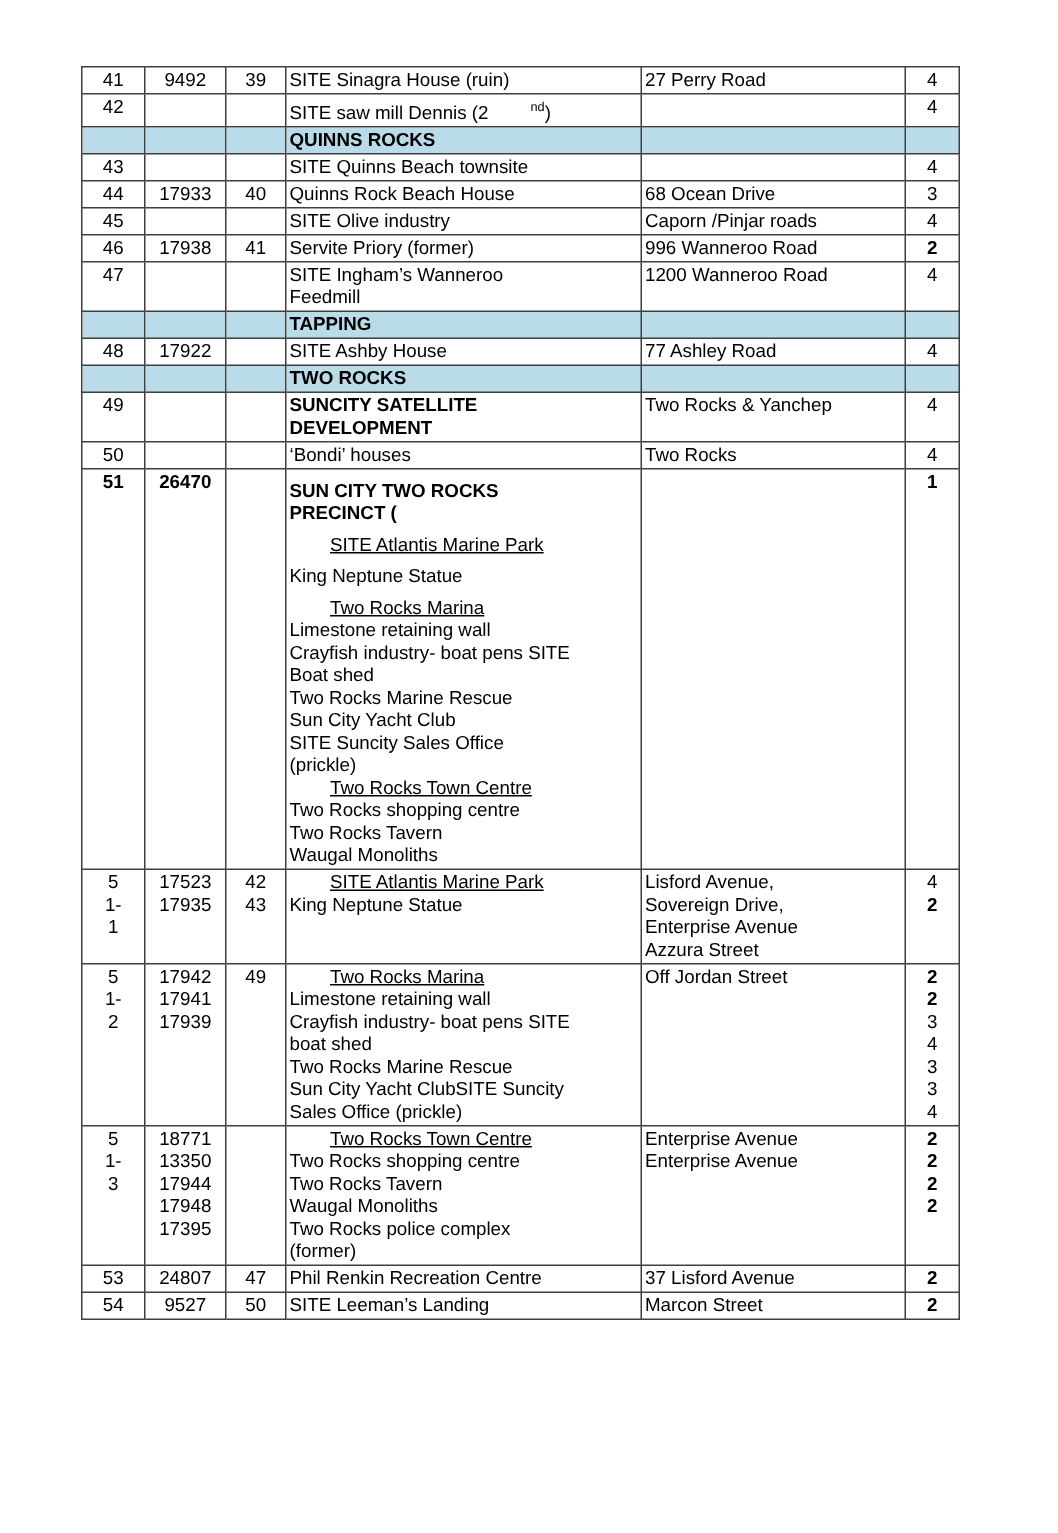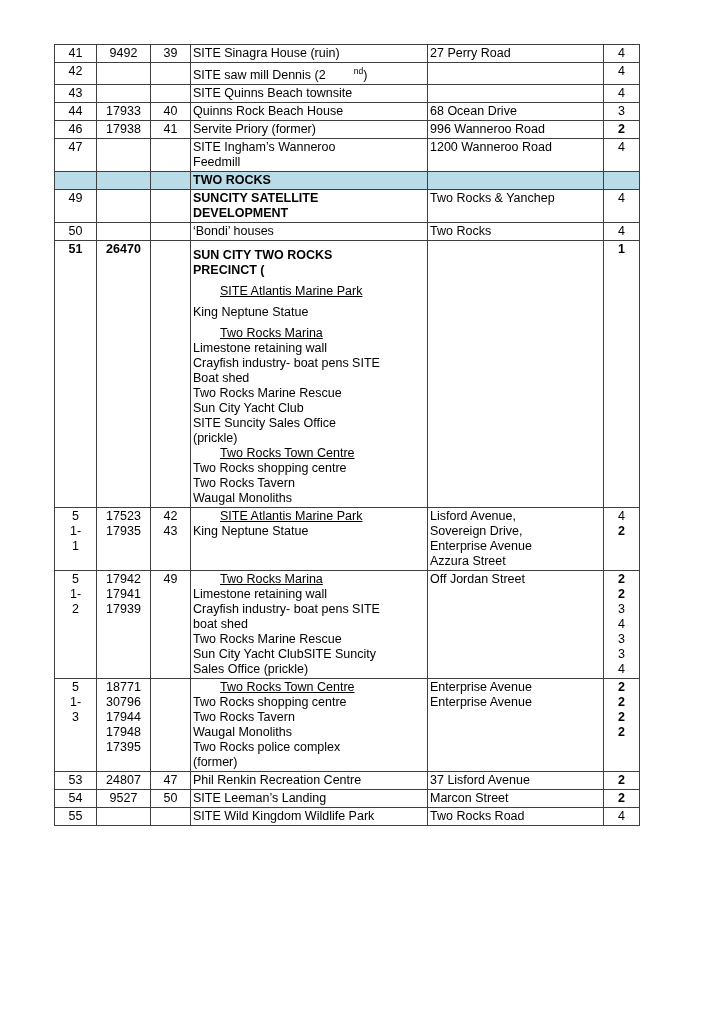--- a/index.html
+++ b/index.html
@@ -80,20 +80,30 @@
           <td class="c"></td>
           <td class="c"></td>
           <td class="desc">
             <div class="para"><span>SITE saw mill Dennis (2</span><span class="sup">nd</span><span>)</span></div>
           </td>
           <td class="addr"></td>
           <td class="c">
             <div class="para"><span>4</span></div>
           </td>
         </tr>
+        <tr class="section">
+          <td class="c"></td>
+          <td class="c"></td>
+          <td class="c"></td>
+          <td class="desc">
+            <div class="para seclabel"><span class="b">QUINNS ROCKS</span></div>
+          </td>
+          <td class="addr"></td>
+          <td class="c"></td>
+        </tr>
         <tr>
           <td class="c">
             <div class="para"><span>43</span></div>
           </td>
           <td class="c"></td>
           <td class="c"></td>
           <td class="desc">
             <div class="para"><span>SITE Quinns Beach townsite</span></div>
           </td>
           <td class="addr"></td>
@@ -112,20 +122,36 @@
             <div class="para"><span>40</span></div>
           </td>
           <td class="desc">
             <div class="para"><span>Quinns Rock Beach House</span></div>
           </td>
           <td class="addr">
             <div class="para"><span>68 Ocean Drive</span></div>
           </td>
           <td class="c">
             <div class="para"><span>3</span></div>
+          </td>
+        </tr>
+        <tr>
+          <td class="c">
+            <div class="para"><span>45</span></div>
+          </td>
+          <td class="c"></td>
+          <td class="c"></td>
+          <td class="desc">
+            <div class="para"><span>SITE Olive industry</span></div>
+          </td>
+          <td class="addr">
+            <div class="para"><span>Caporn /Pinjar roads</span></div>
+          </td>
+          <td class="c">
+            <div class="para"><span>4</span></div>
           </td>
         </tr>
         <tr>
           <td class="c">
             <div class="para"><span>46</span></div>
           </td>
           <td class="c">
             <div class="para"><span>17938</span></div>
           </td>
           <td class="c">
@@ -146,20 +172,48 @@
             <div class="para"><span>47</span></div>
           </td>
           <td class="c"></td>
           <td class="c"></td>
           <td class="desc">
             <div class="para"><span>SITE Ingham’s Wanneroo</span></div>
             <div class="para"><span>Feedmill</span></div>
           </td>
           <td class="addr">
             <div class="para"><span>1200 Wanneroo Road</span></div>
+          </td>
+          <td class="c">
+            <div class="para"><span>4</span></div>
+          </td>
+        </tr>
+        <tr class="section">
+          <td class="c"></td>
+          <td class="c"></td>
+          <td class="c"></td>
+          <td class="desc">
+            <div class="para seclabel"><span class="b">TAPPING</span></div>
+          </td>
+          <td class="addr"></td>
+          <td class="c"></td>
+        </tr>
+        <tr>
+          <td class="c">
+            <div class="para"><span>48</span></div>
+          </td>
+          <td class="c">
+            <div class="para"><span>17922</span></div>
+          </td>
+          <td class="c"></td>
+          <td class="desc">
+            <div class="para"><span>SITE Ashby House</span></div>
+          </td>
+          <td class="addr">
+            <div class="para"><span>77 Ashley Road</span></div>
           </td>
           <td class="c">
             <div class="para"><span>4</span></div>
           </td>
         </tr>
         <tr class="section">
           <td class="c"></td>
           <td class="c"></td>
           <td class="c"></td>
           <td class="desc">
@@ -298,21 +352,21 @@
           </td>
         </tr>
         <tr>
           <td class="c">
             <div class="para"><span>5</span></div>
             <div class="para"><span>1-</span></div>
             <div class="para"><span>3</span></div>
           </td>
           <td class="c">
             <div class="para"><span>18771</span></div>
-            <div class="para"><span>30796</span></div>
+            <div class="para"><span>13350</span></div>
             <div class="para"><span>17944</span></div>
             <div class="para"><span>17948</span></div>
             <div class="para"><span>17395</span></div>
           </td>
           <td class="c"></td>
           <td class="desc">
             <div class="para"><span class="u">Two Rocks Town Centre</span></div>
             <div class="para"><span>Two Rocks shopping centre</span></div>
             <div class="para"><span>Two Rocks Tavern</span></div>
             <div class="para"><span>Waugal Monoliths</span></div>
@@ -363,31 +417,15 @@
           <td class="desc">
             <div class="para"><span>SITE Leeman’s Landing</span></div>
           </td>
           <td class="addr">
             <div class="para"><span>Marcon Street</span></div>
           </td>
           <td class="c">
             <div class="para"><span class="b">2</span></div>
           </td>
         </tr>
-        <tr>
-          <td class="c">
-            <div class="para"><span>55</span></div>
-          </td>
-          <td class="c"></td>
-          <td class="c"></td>
-          <td class="desc">
-            <div class="para"><span>SITE Wild Kingdom Wildlife Park</span></div>
-          </td>
-          <td class="addr">
-            <div class="para"><span>Two Rocks Road</span></div>
-          </td>
-          <td class="c">
-            <div class="para"><span>4</span></div>
-          </td>
-        </tr>
       </tbody>
   </table>
 </div>
 
 </body></html>

